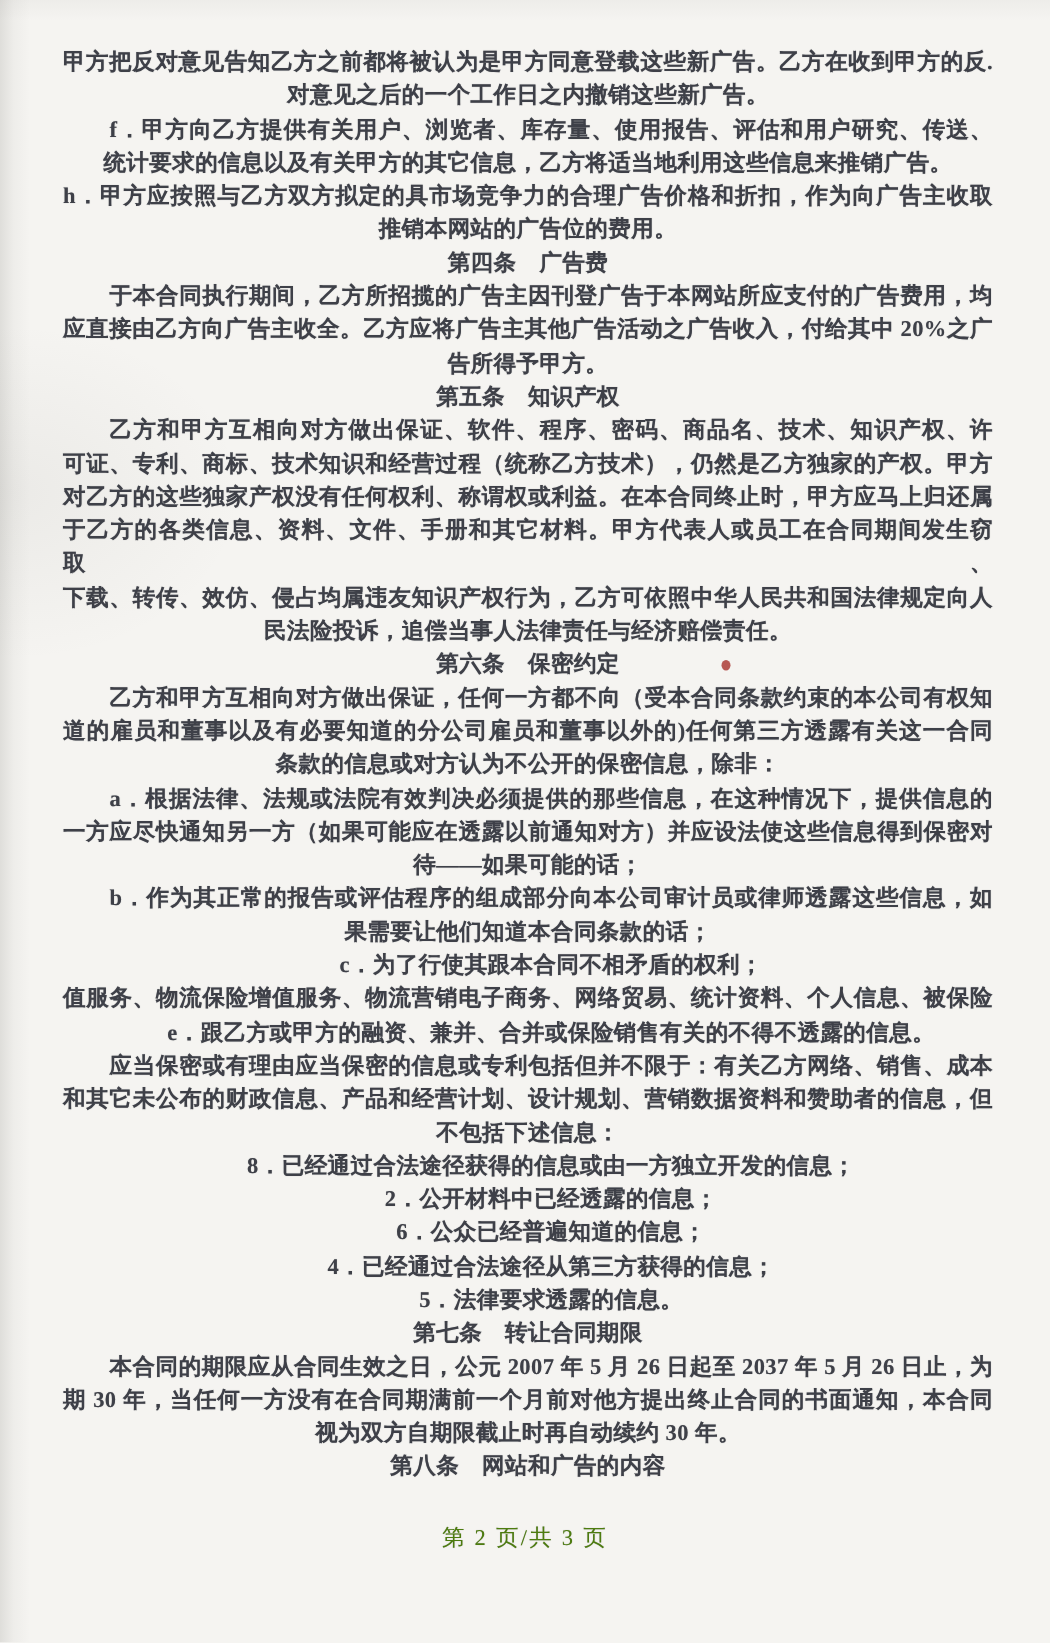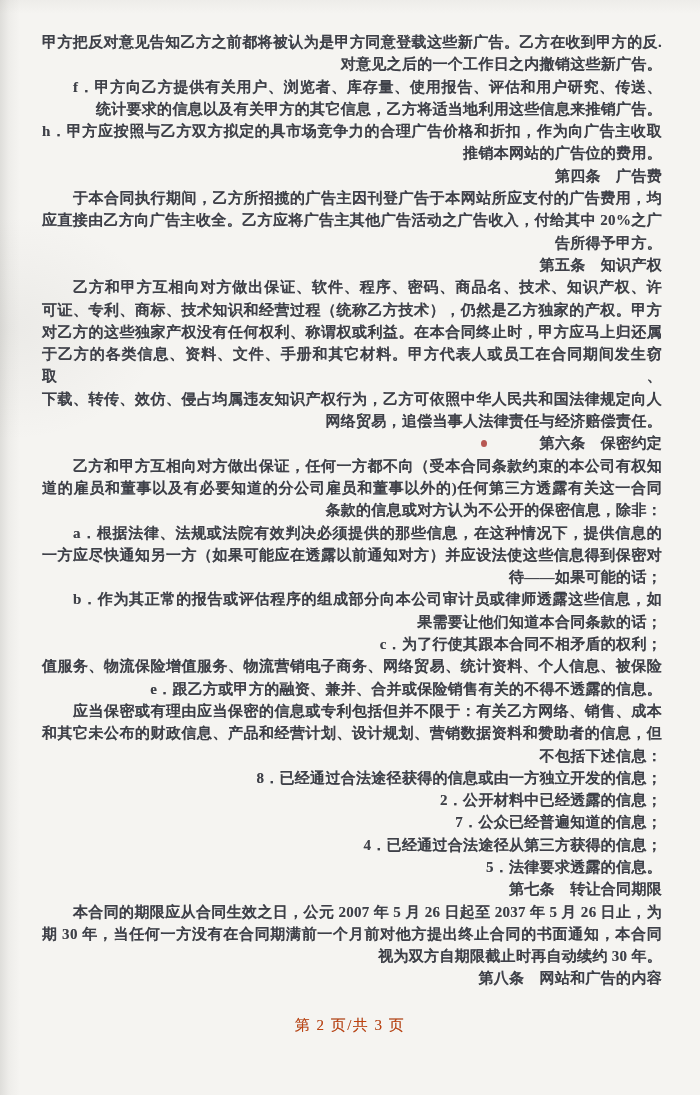--- a/index.html
+++ b/index.html
@@ -28,37 +28,37 @@
     position: absolute;
     left: 42px; top: 31px;
     width: 620px;
     color: #3e4048;
     font-size: 15px;
     line-height: 22.3px;
     letter-spacing: 0.3px;
     text-shadow: 0 0 0.6px rgba(62, 64, 72, 0.45);
     font-weight: bold;
   }
-  .ln { min-height: 22.3px; text-align: right; }
+  .ln { min-height: 22.3px; text-align: center; }
   .ln.indent { padding-left: 31px; }
   .ln.fill { text-align: justify; text-align-last: justify; }
   .red-dot {
     position: absolute;
     left: 481px; top: 440px;
     width: 6px; height: 7px;
     border-radius: 50%;
     background: #a8302a;
     opacity: 0.8;
   }
   .footer {
     position: absolute;
     left: 0; top: 1016px;
     width: 100%;
     text-align: center;
-    color: #c2410c;
+    color: #4d7c0f;
     font-size: 15px;
     letter-spacing: 1.5px;
     text-shadow: 0 0 0.6px rgba(62, 64, 72, 0.4);
   }
 </style>
 </head>
 <body style="background: rgb(245, 244, 241);">
 
 <div class="page">
   <div class="doc" style="color: rgb(62, 64, 72);">
@@ -71,39 +71,39 @@
       <div class="ln">第四条　广告费</div>
       <div class="ln indent fill">于本合同执行期间，乙方所招揽的广告主因刊登广告于本网站所应支付的广告费用，均</div>
       <div class="ln fill">应直接由乙方向广告主收全。乙方应将广告主其他广告活动之广告收入，付给其中 20%之广</div>
       <div class="ln">告所得予甲方。</div>
       <div class="ln">第五条　知识产权</div>
       <div class="ln indent fill">乙方和甲方互相向对方做出保证、软件、程序、密码、商品名、技术、知识产权、许</div>
       <div class="ln fill">可证、专利、商标、技术知识和经营过程（统称乙方技术），仍然是乙方独家的产权。甲方</div>
       <div class="ln fill">对乙方的这些独家产权没有任何权利、称谓权或利益。在本合同终止时，甲方应马上归还属</div>
       <div class="ln fill">于乙方的各类信息、资料、文件、手册和其它材料。甲方代表人或员工在合同期间发生窃取、</div>
       <div class="ln fill">下载、转传、效仿、侵占均属违友知识产权行为，乙方可依照中华人民共和国法律规定向人</div>
-      <div class="ln">网络贸易，追偿当事人法律责任与经济赔偿责任。</div>
+      <div class="ln">民法险投诉，追偿当事人法律责任与经济赔偿责任。</div>
       <div class="ln">第六条　保密约定</div>
       <div class="ln indent fill">乙方和甲方互相向对方做出保证，任何一方都不向（受本合同条款约束的本公司有权知</div>
       <div class="ln fill">道的雇员和董事以及有必要知道的分公司雇员和董事以外的)任何第三方透露有关这一合同</div>
       <div class="ln">条款的信息或对方认为不公开的保密信息，除非：</div>
       <div class="ln indent fill">a．根据法律、法规或法院有效判决必须提供的那些信息，在这种情况下，提供信息的</div>
       <div class="ln fill">一方应尽快通知另一方（如果可能应在透露以前通知对方）并应设法使这些信息得到保密对</div>
       <div class="ln">待——如果可能的话；</div>
       <div class="ln indent fill">b．作为其正常的报告或评估程序的组成部分向本公司审计员或律师透露这些信息，如</div>
       <div class="ln">果需要让他们知道本合同条款的话；</div>
       <div class="ln indent">c．为了行使其跟本合同不相矛盾的权利；</div>
       <div class="ln fill">值服务、物流保险增值服务、物流营销电子商务、网络贸易、统计资料、个人信息、被保险</div>
       <div class="ln indent">e．跟乙方或甲方的融资、兼并、合并或保险销售有关的不得不透露的信息。</div>
       <div class="ln indent fill">应当保密或有理由应当保密的信息或专利包括但并不限于：有关乙方网络、销售、成本</div>
       <div class="ln fill">和其它未公布的财政信息、产品和经营计划、设计规划、营销数据资料和赞助者的信息，但</div>
       <div class="ln">不包括下述信息：</div>
       <div class="ln indent">8．已经通过合法途径获得的信息或由一方独立开发的信息；</div>
       <div class="ln indent">2．公开材料中已经透露的信息；</div>
-      <div class="ln indent">7．公众已经普遍知道的信息；</div>
+      <div class="ln indent">6．公众已经普遍知道的信息；</div>
       <div class="ln indent">4．已经通过合法途径从第三方获得的信息；</div>
       <div class="ln indent">5．法律要求透露的信息。</div>
       <div class="ln">第七条　转让合同期限</div>
       <div class="ln indent fill">本合同的期限应从合同生效之日，公元 2007 年 5 月 26 日起至 2037 年 5 月 26 日止，为</div>
       <div class="ln fill">期 30 年，当任何一方没有在合同期满前一个月前对他方提出终止合同的书面通知，本合同</div>
       <div class="ln">视为双方自期限截止时再自动续约 30 年。</div>
       <div class="ln">第八条　网站和广告的内容</div>
     </div>
   <div class="red-dot" style="background: rgb(168, 48, 42);"></div>
   <div class="footer">第 2 页/共 3 页</div>

